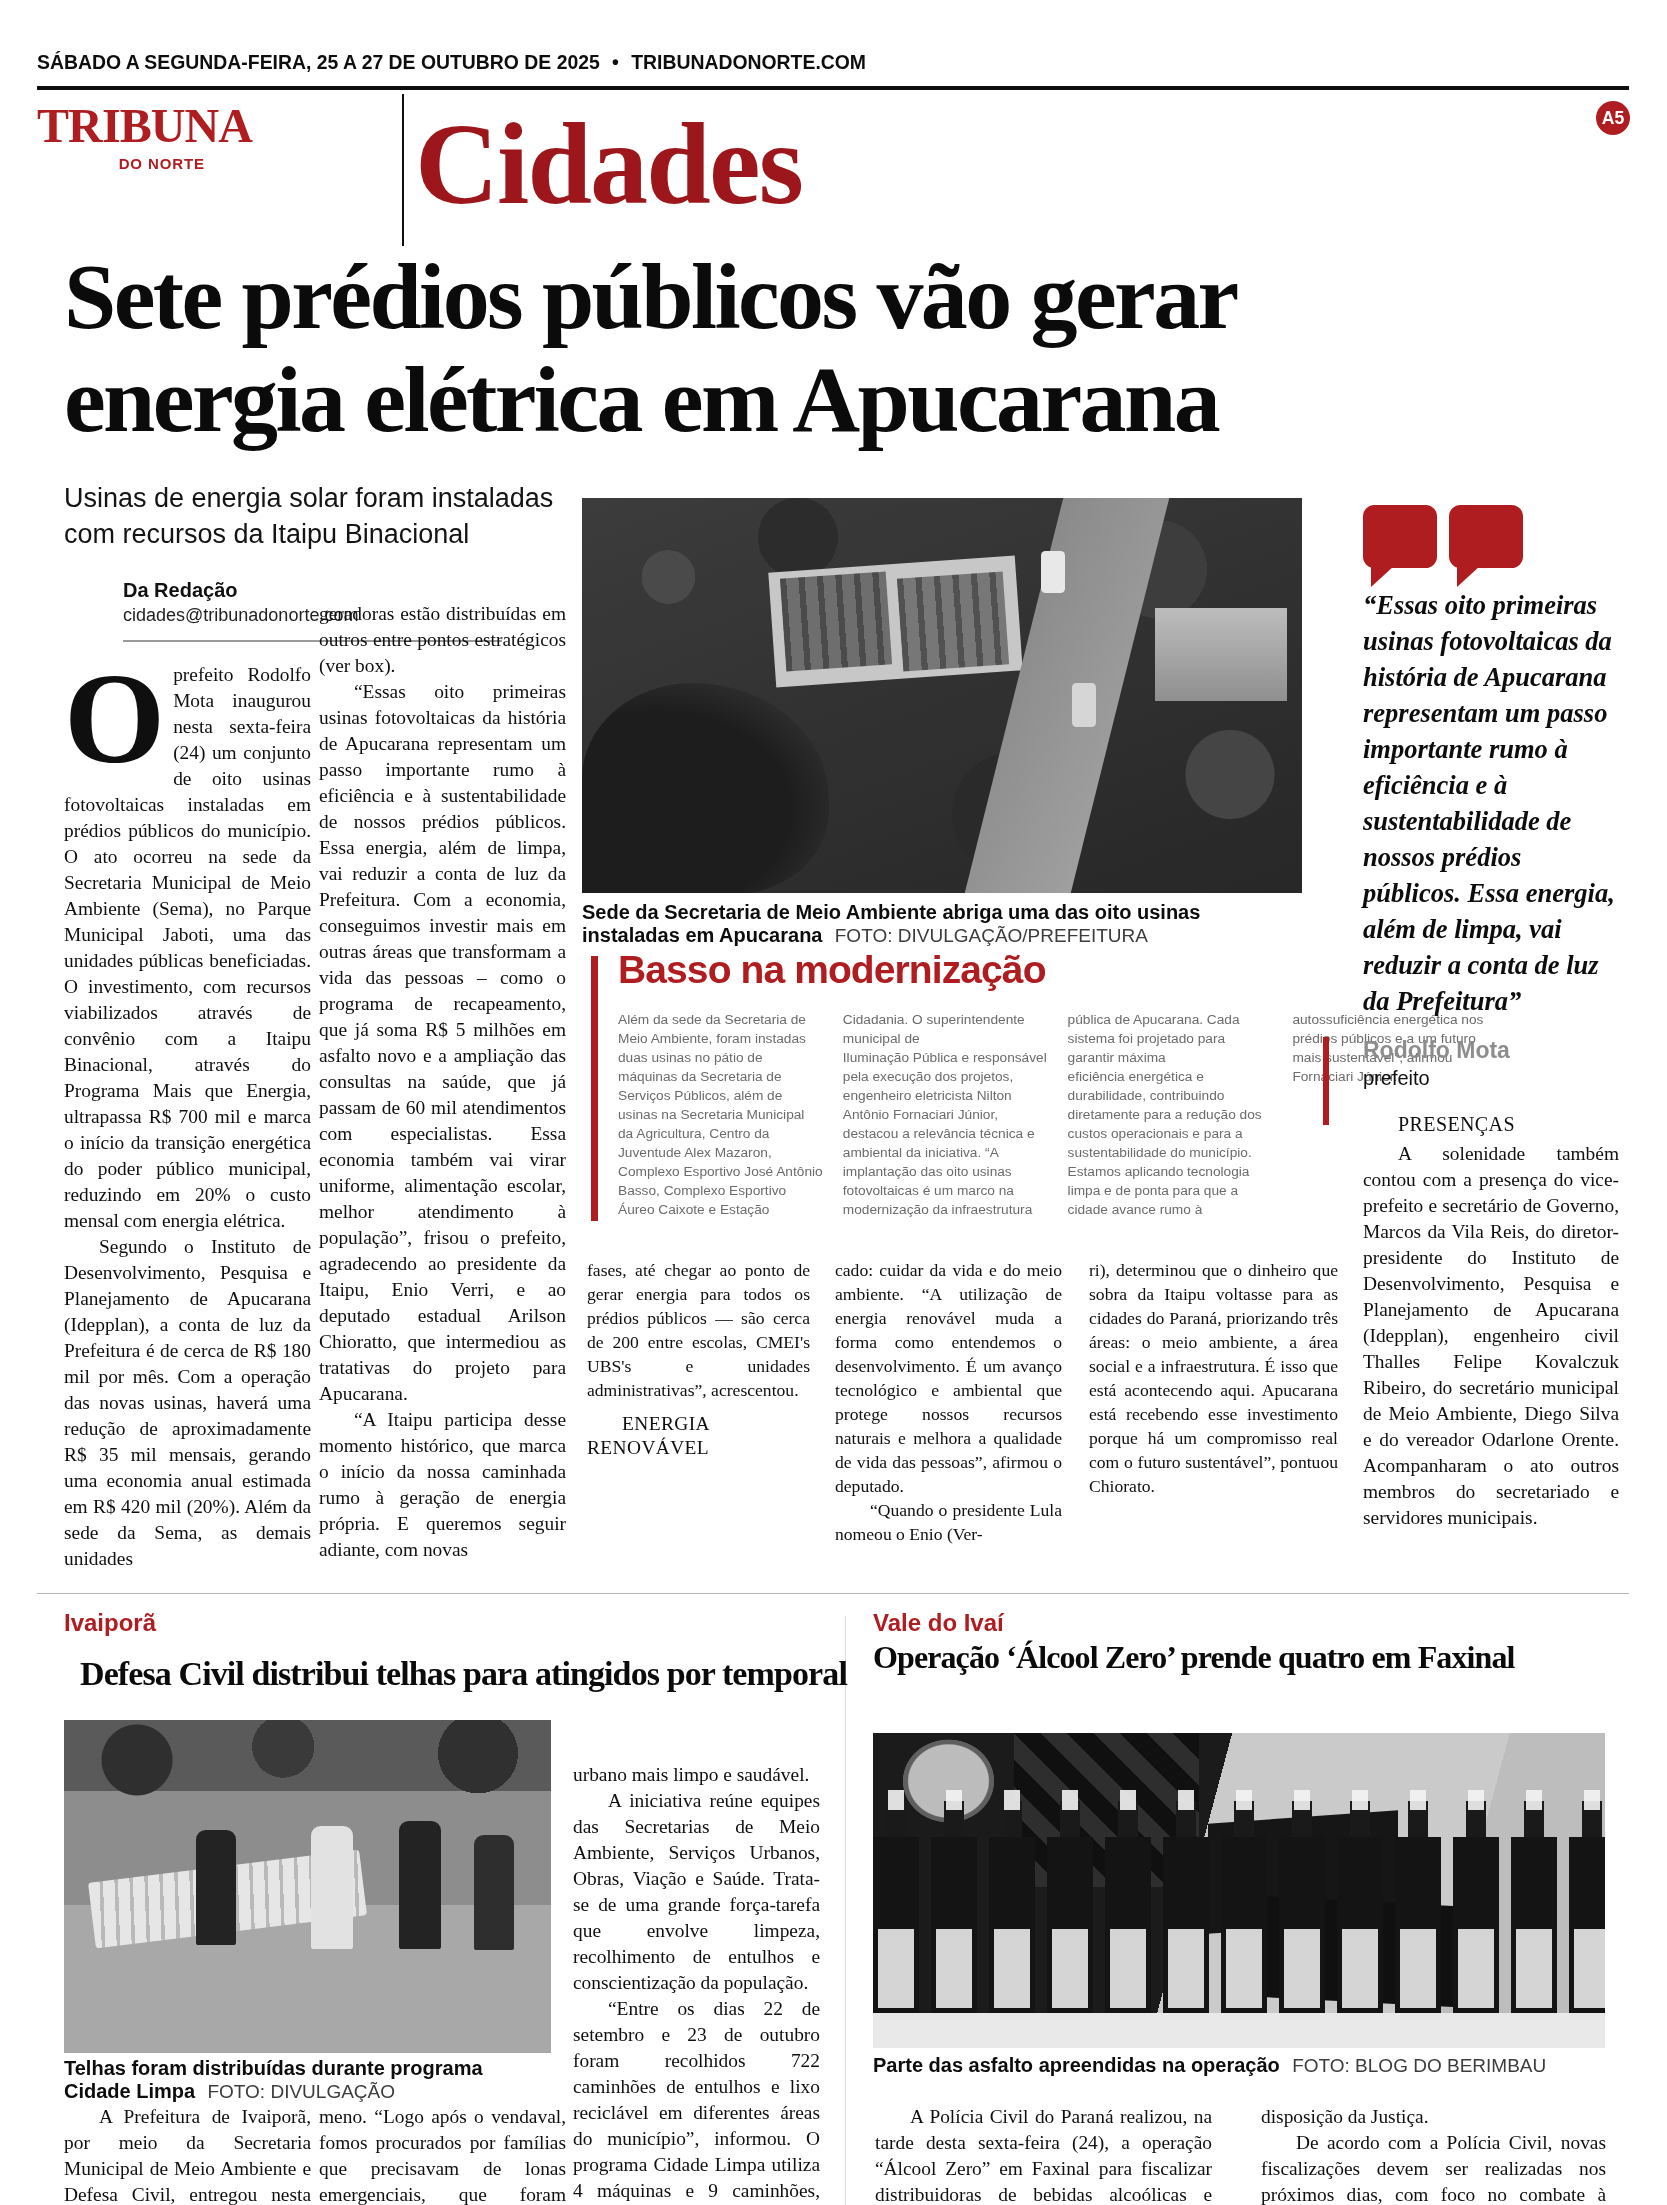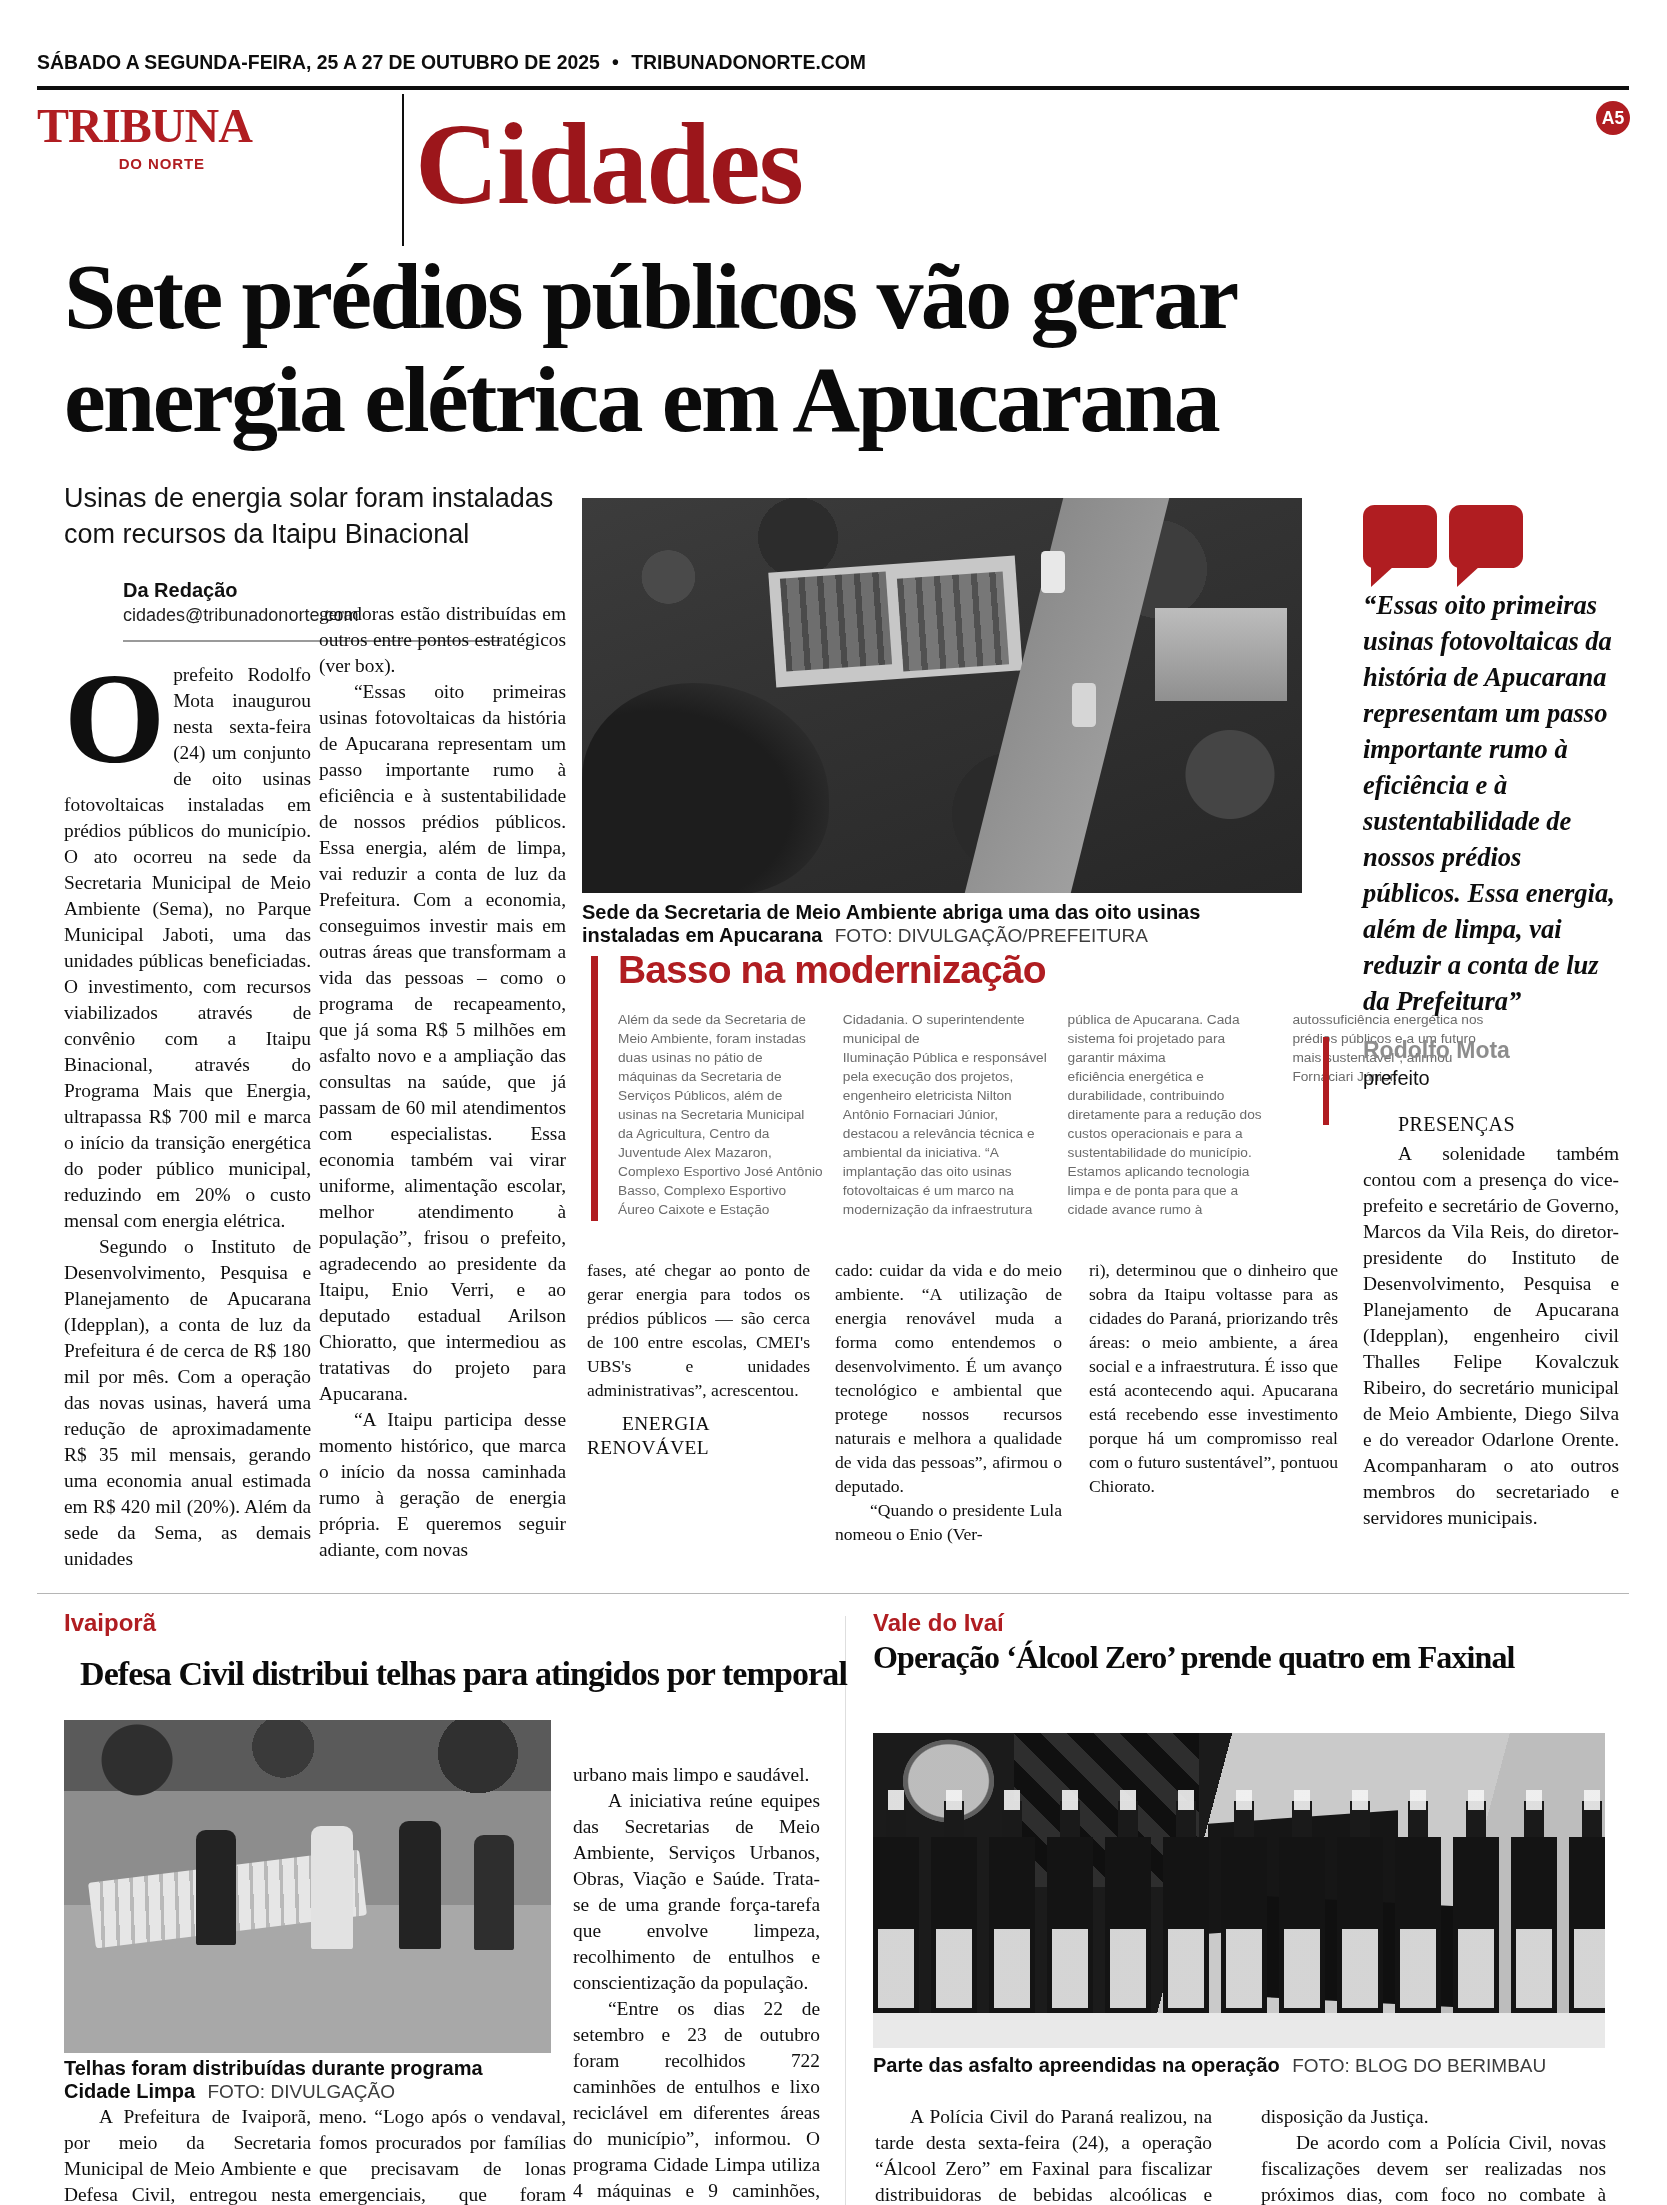--- a/index.html
+++ b/index.html
@@ -180,21 +180,21 @@
   <div class="abs ib-bar"></div>
   <div class="abs ib-title red">Basso na modernização</div>
   <div class="abs ib-cols">
     <p>Além da sede da Secretaria de Meio Ambiente, foram instadas duas usinas no pátio de máquinas da Secretaria de Serviços Públicos, além de usinas na Secretaria Municipal da Agricultura, Centro da Juventude Alex Mazaron, Complexo Esportivo José Antônio Basso, Complexo Esportivo Áureo Caixote e Estação Cidadania. O superintendente municipal de</p>
     <p>Iluminação Pública e responsável pela execução dos projetos, engenheiro eletricista Nilton Antônio Fornaciari Júnior, destacou a relevância técnica e ambiental da iniciativa. “A implantação das oito usinas fotovoltaicas é um marco na modernização da infraestrutura pública de Apucarana. Cada sistema foi projetado para garantir máxima</p>
     <p>eficiência energética e durabilidade, contribuindo diretamente para a redução dos custos operacionais e para a sustentabilidade do município. Estamos aplicando tecnologia limpa e de ponta para que a cidade avance rumo à autossuficiência energética nos prédios públicos e a um futuro mais sustentável", afirmou Fornaciari Júnior.</p>
   </div>
 </div>
 
 <div class="abs contA bodytext cont">
-  <p class="ni">fases, até chegar ao ponto de gerar energia para todos os prédios públicos — são cerca de 100 entre escolas, CMEI's UBS's e unidades administrativas”, acrescentou.</p>
+  <p class="ni">fases, até chegar ao ponto de gerar energia para todos os prédios públicos — são cerca de 200 entre escolas, CMEI's UBS's e unidades administrativas”, acrescentou.</p>
   <p class="subhead">ENERGIA RENOVÁVEL</p>
 </div>
 <div class="abs contB bodytext cont">
   <p class="ni">cado: cuidar da vida e do meio ambiente. “A utilização de energia renovável muda a forma como entendemos o desenvolvimento. É um avanço tecnológico e ambiental que protege nossos recursos naturais e melhora a qualidade de vida das pessoas”, afirmou o deputado.</p>
   <p>“Quando o presidente Lula nomeou o Enio (Ver-</p>
 </div>
 <div class="abs contC bodytext cont">
   <p class="ni">ri), determinou que o dinheiro que sobra da Itaipu voltasse para as cidades do Paraná, priorizando três áreas: o meio ambiente, a área social e a infraestrutura. É isso que está acontecendo aqui. Apucarana está recebendo esse investimento porque há um compromisso real com o futuro sustentável”, pontuou Chiorato.</p>
 </div>
 

